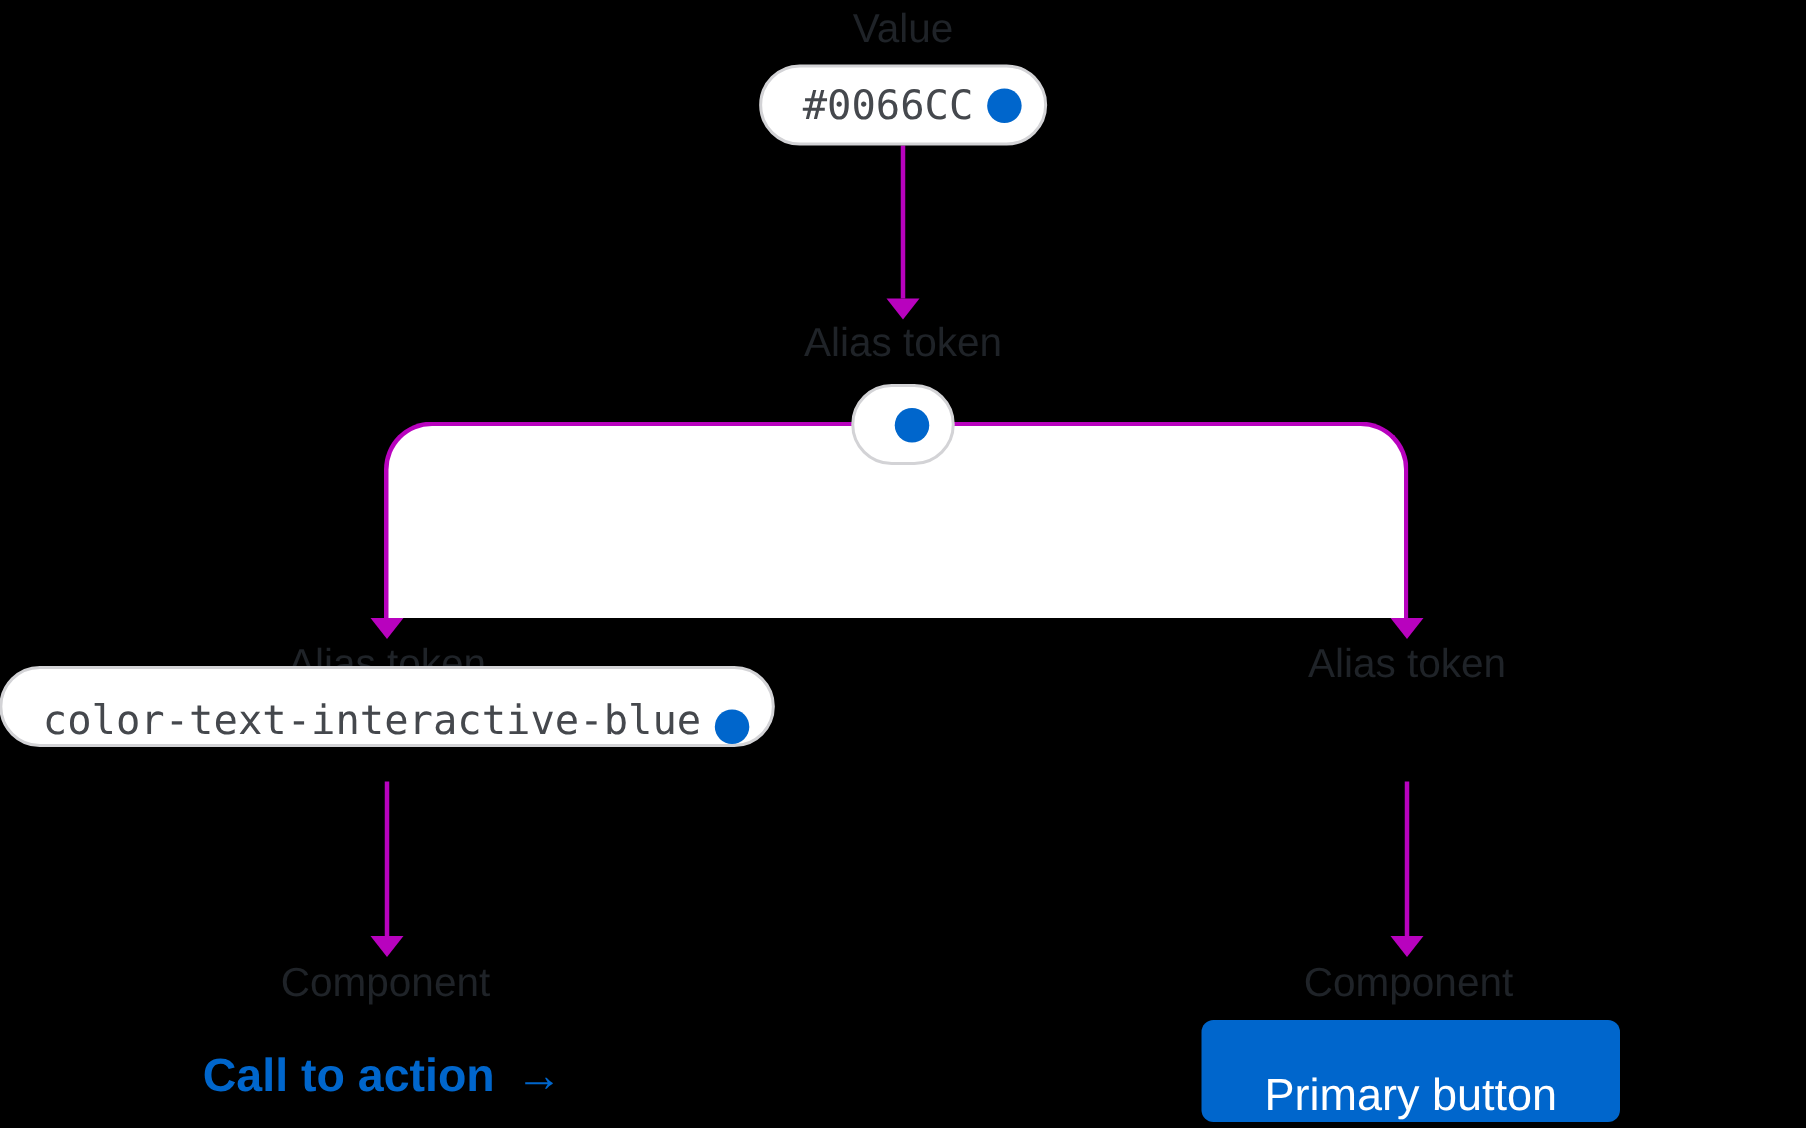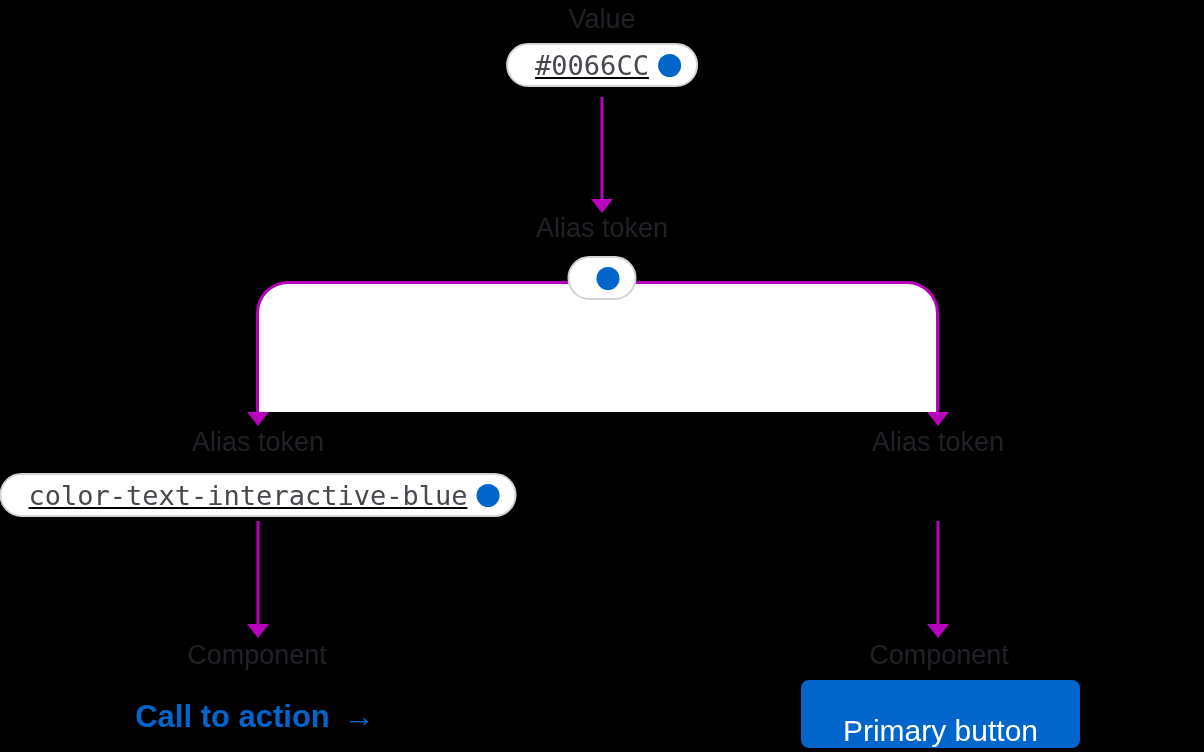--- a/index.html
+++ b/index.html
@@ -30,28 +30,27 @@
     font-weight: 400;
     color: var(--label-text);
     white-space: nowrap;
   }
   .pill {
     position: absolute;
     transform: translateX(-50%);
     display: inline-flex;
     align-items: center;
     gap: 9px;
-    height: 44px;
+    height: 54px;
     padding: 0 15px 0 27px;
     background: var(--pill-background);
     border: 2px solid var(--pill-border);
     border-radius: 999px;
     z-index: 3;
     white-space: nowrap;
-    text-decoration: underline;
   }
   .pill .token-text {
     font-family: "DejaVu Sans Mono", monospace;
     font-size: 27px;
     color: var(--pill-text);
   }
   .dot {
     width: 23px;
     height: 23px;
     border-radius: 50%;
@@ -138,21 +137,21 @@
 
   <div class="bracket"></div>
   <div class="arrowhead" style="left:258px; top:412px;"></div>
   <div class="arrowhead" style="left:938px; top:412px;"></div>
 
   <div class="pill" style="left:602px; top:256px;">
     <span class="dot"></span>
   </div>
 
   <div class="stage-label" style="left:258px; top:427px;">Alias token</div>
-  <div class="pill" style="left:258px; top:473px;">
+  <div class="pill" style="left:258px; top:444px;align-items:flex-end;">
     <span class="token-text">color-text-interactive-blue</span>
     <span class="dot"></span>
   </div>
 
   <div class="stage-label" style="left:938px; top:427px;">Alias token</div>
 
   <div class="vline" style="left:258px; top:521px; height:103px;"></div>
   <div class="arrowhead" style="left:258px; top:624px;"></div>
 
   <div class="vline" style="left:938px; top:521px; height:103px;"></div>

